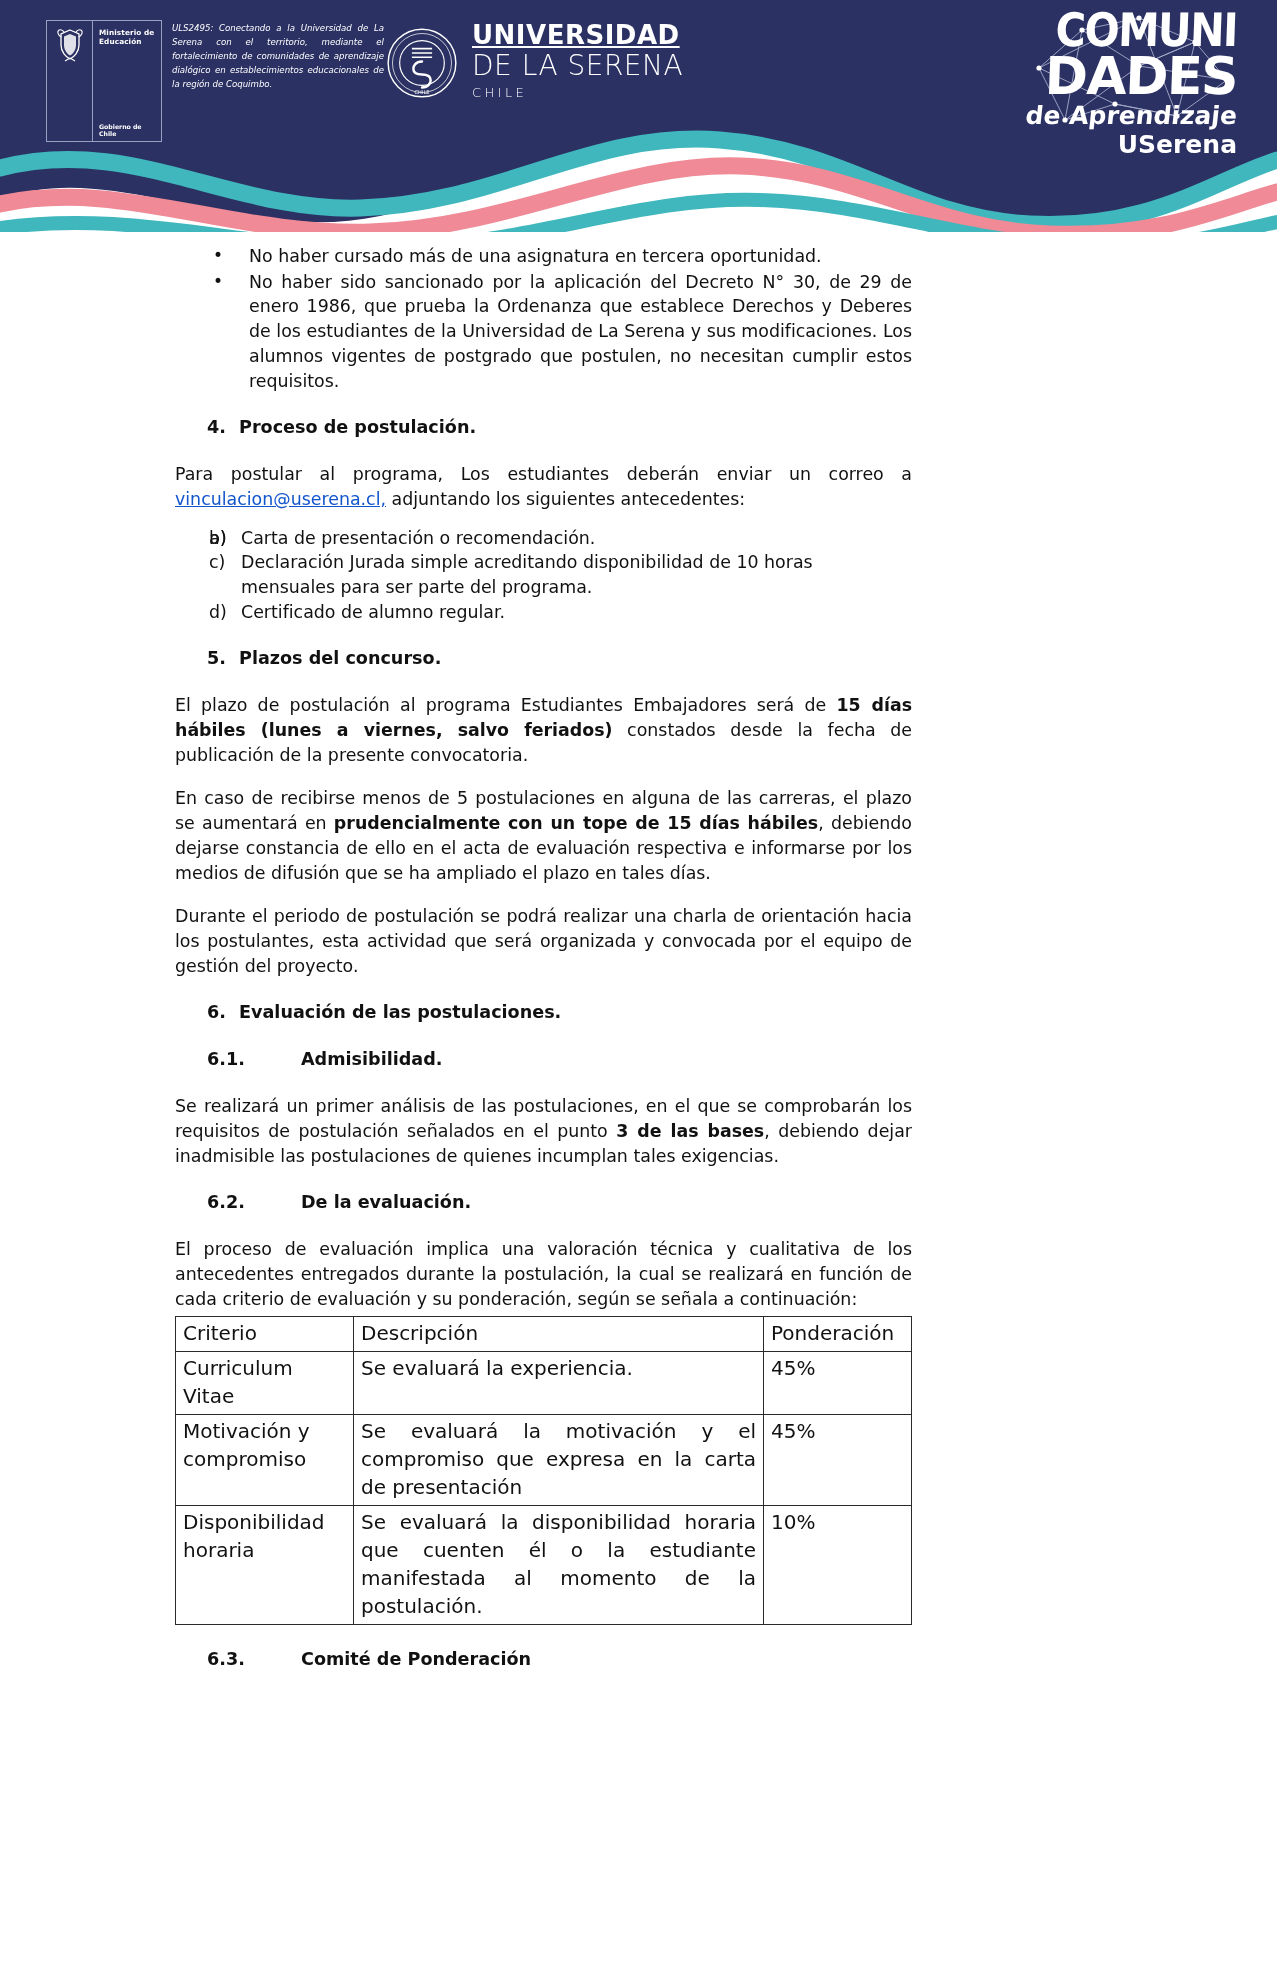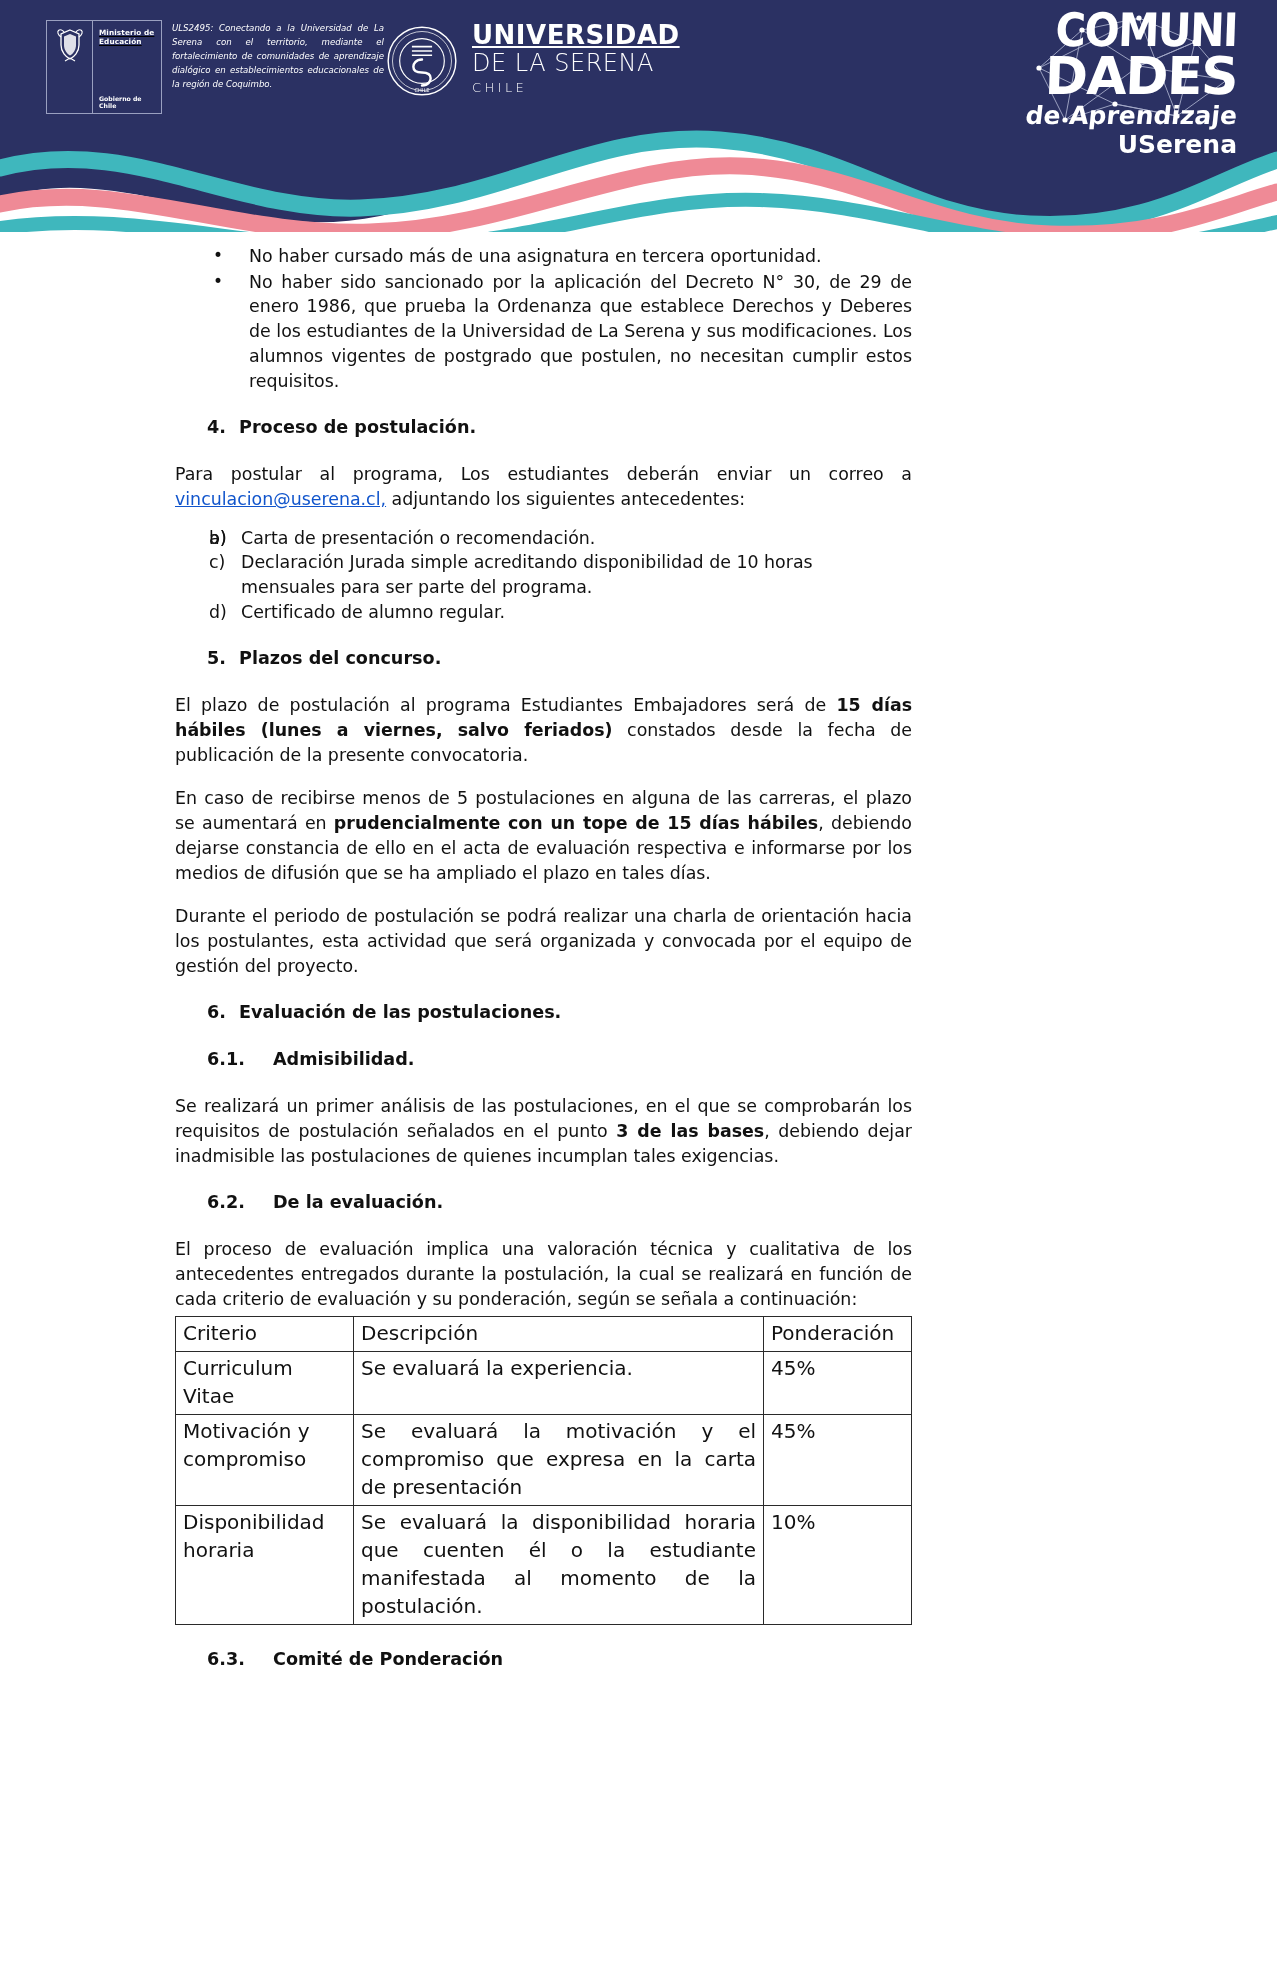--- a/index.html
+++ b/index.html
@@ -30,25 +30,24 @@
     height: 130px;
     display: block;
   }
 
   
   .ministerio {
     position: absolute;
     left: 46px;
     top: 20px;
     width: 116px;
-    height: 94px;
+    height: 122px;
     border: 1.5px solid #9aa0c0;
     display: flex;
     flex-direction: column;
-    text-decoration: underline;
   }
   .ministerio-top {
     display: flex;
     flex: 1;
   }
   .min-crest {
     width: 46px;
     border-right: 1.5px solid #9aa0c0;
     display: flex;
     align-items: flex-start;
@@ -91,21 +90,21 @@
     position: absolute;
     left: 386px;
     top: 22px;
     display: flex;
     align-items: center;
     gap: 14px;
   }
   .uls-seal { width: 72px; height: 72px; display:block; }
   .uls-words { color: #ffffff; }
   .uls-l1 { font-size: 26px; font-weight: bold; letter-spacing: 0.5px; line-height: 1.06; text-decoration: underline; }
-  .uls-l2 { font-size: 24px; font-weight: 300; letter-spacing: 0.5px; line-height: 1.12; }
+  .uls-l2 { font-size: 28px; font-weight: 300; letter-spacing: 0.5px; line-height: 1.12; }
   .uls-l3 { font-size: 13px; font-weight: 300; letter-spacing: 3.4px; line-height: 1.8; }
 
   
   .comu {
     position: absolute;
     right: 40px;
     top: 8px;
     width: 300px;
     height: 160px;
     color: #ffffff;
@@ -186,20 +185,21 @@
     font-size: 17.6px;
     display: flex;
   }
   .h-num .n { width: 32px; flex: none; }
   .h-sub {
     margin-top: 22px;
     margin-left: 32px;
     font-weight: bold;
     font-size: 17.6px;
     display: flex;
+    gap: 28px;
   }
   .h-sub .n { width: 66px; flex: none; }
 
   p.para {
     margin: 19px 0 0 0;
     text-align: justify;
   }
   p.para.first { margin-top: 22px; }
 
   a.mail {

